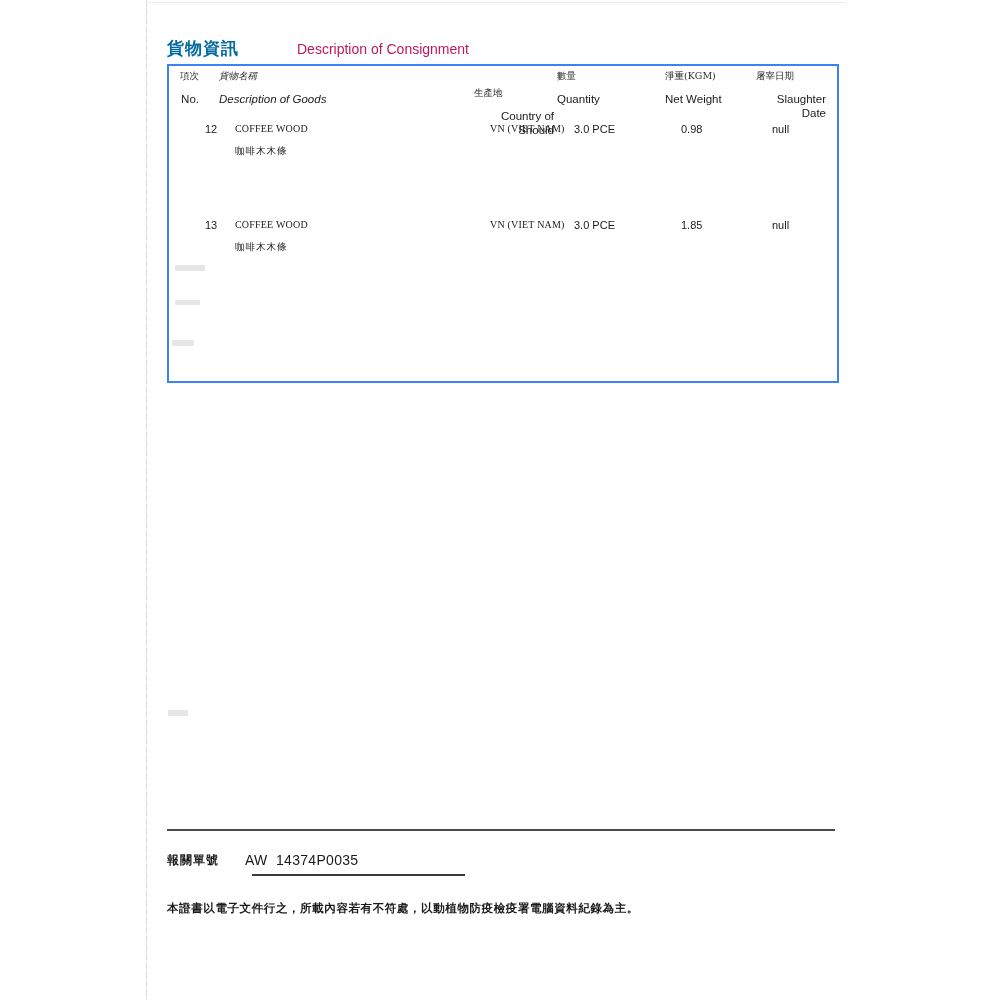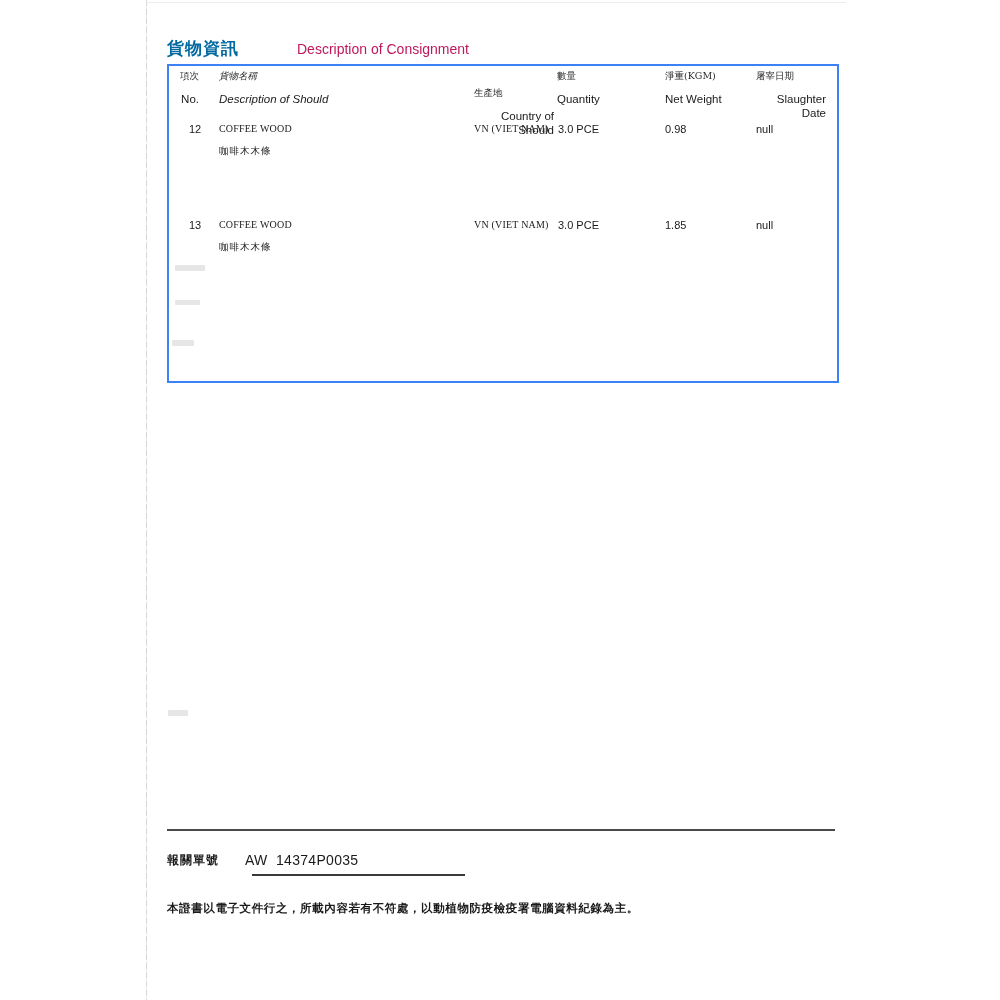--- a/index.html
+++ b/index.html
@@ -72,21 +72,21 @@
     }
     .hdr-en {
       font-size: 11.5px;
       color: #1a1a1a;
       line-height: 14px;
       margin-top: 10px;
       text-align: right;
     }
     .row {
       position: absolute;
-      left: 0;
+      left: 16px;
       width: 793px;
       height: 40px;
     }
     .cell {
       position: absolute;
       top: 0;
       font-size: 11px;
       color: #1a1a1a;
       white-space: nowrap;
     }
@@ -174,21 +174,21 @@
 </div>
 
 <div class="consignment-box">
 
   <div class="col" style="left:11px; top:3px;">
     <div class="hdr-zh">項次</div>
     <div class="hdr-en">No.</div>
   </div>
   <div class="col" style="left:50px; top:3px;font-style:italic;">
     <div class="hdr-zh">貨物名稱</div>
-    <div class="hdr-en">Description of Should</div>
+    <div class="hdr-en">Description of Goods</div>
   </div>
   <div class="col" style="left:305px; top:20px; width:80px;">
     <div class="hdr-zh">生產地</div>
     <div class="hdr-en">Country of Should</div>
   </div>
   <div class="col" style="left:388px; top:3px;">
     <div class="hdr-zh">數量</div>
     <div class="hdr-en">Quantity</div>
   </div>
   <div class="col" style="left:496px; top:3px;">

